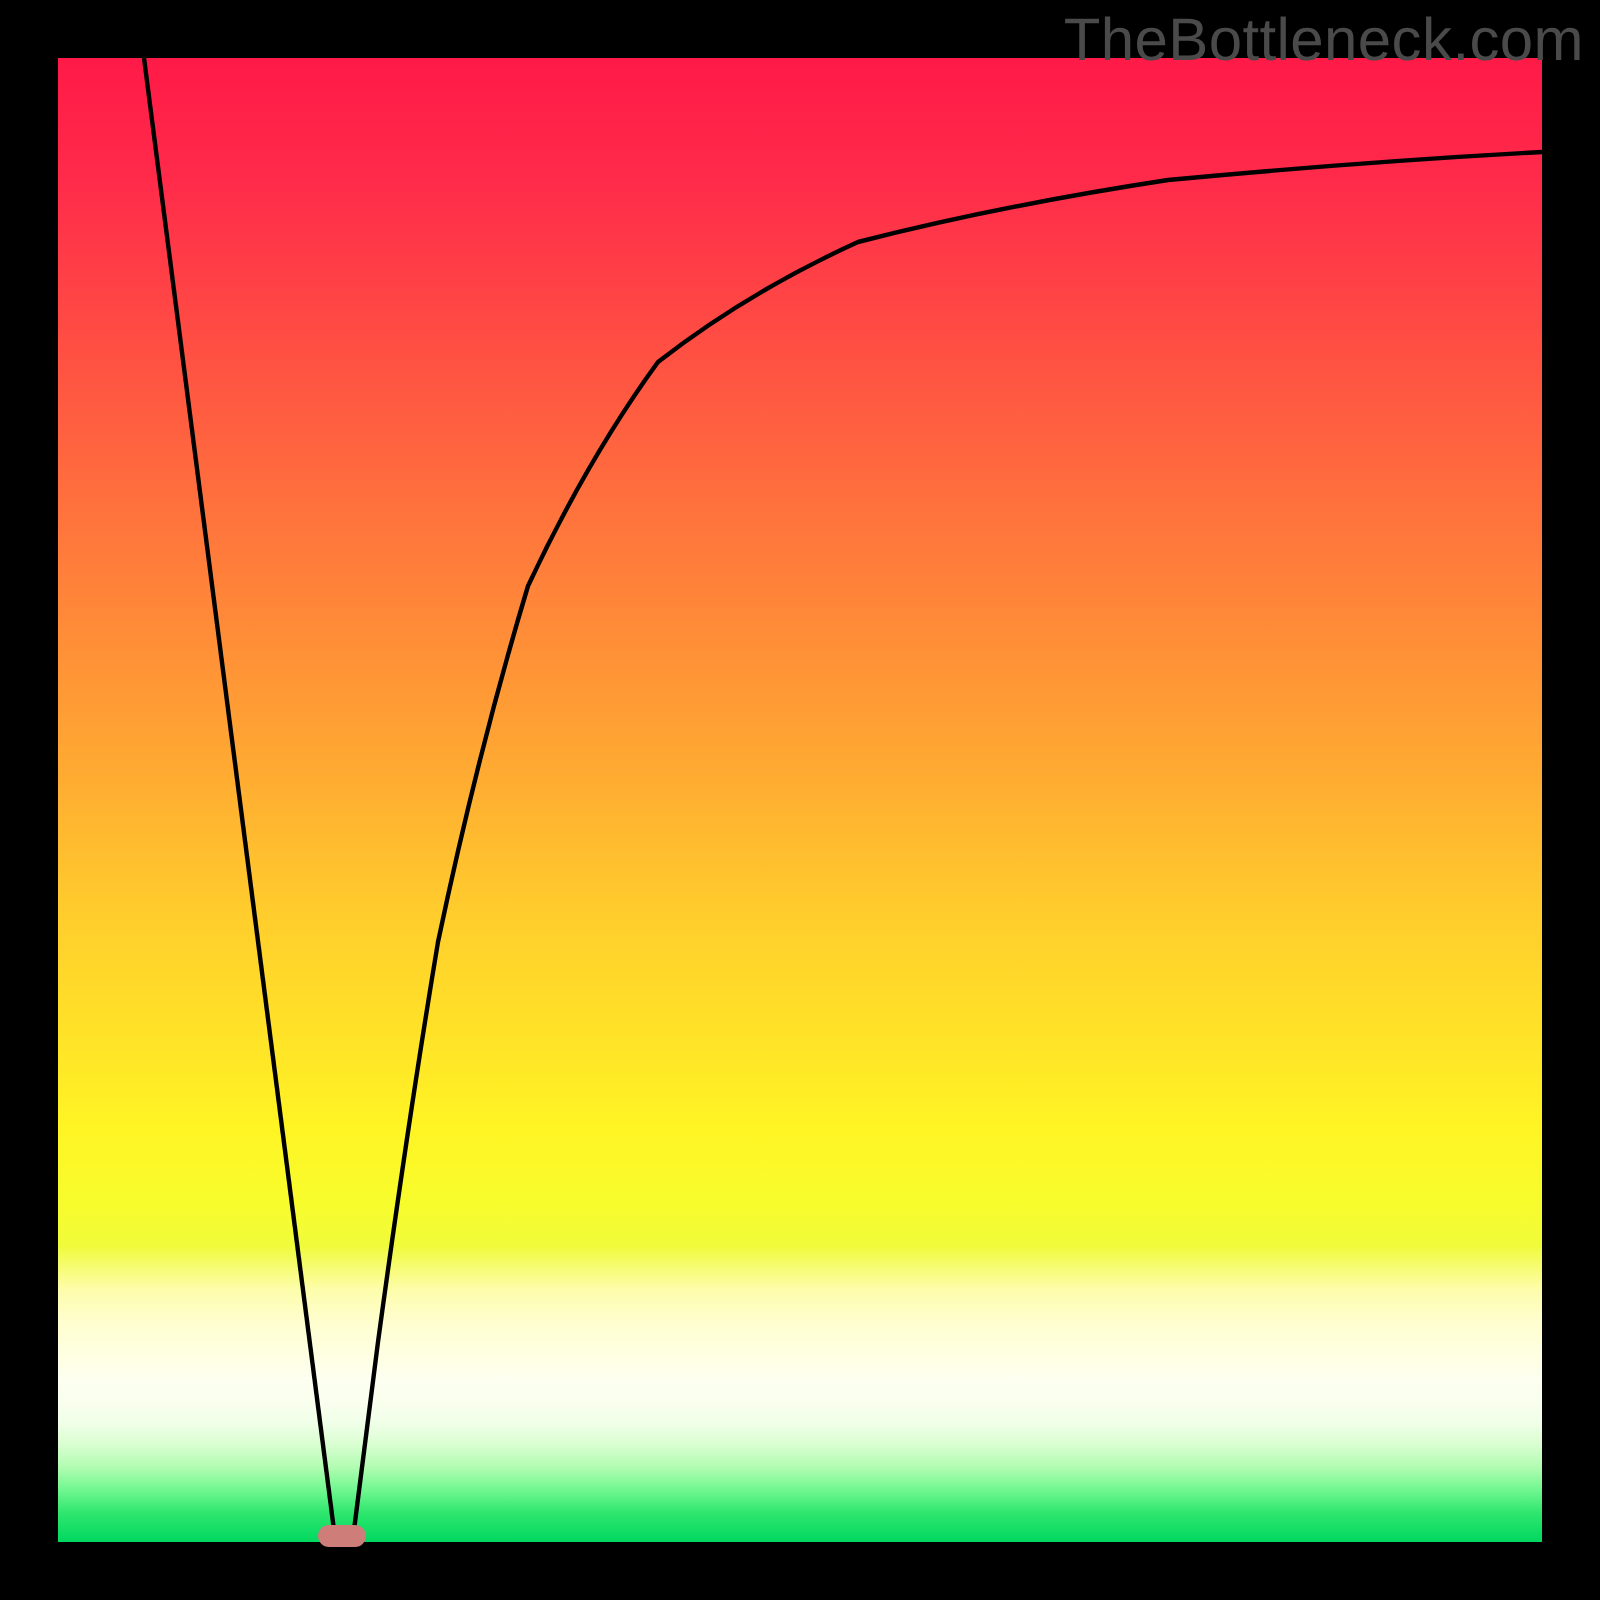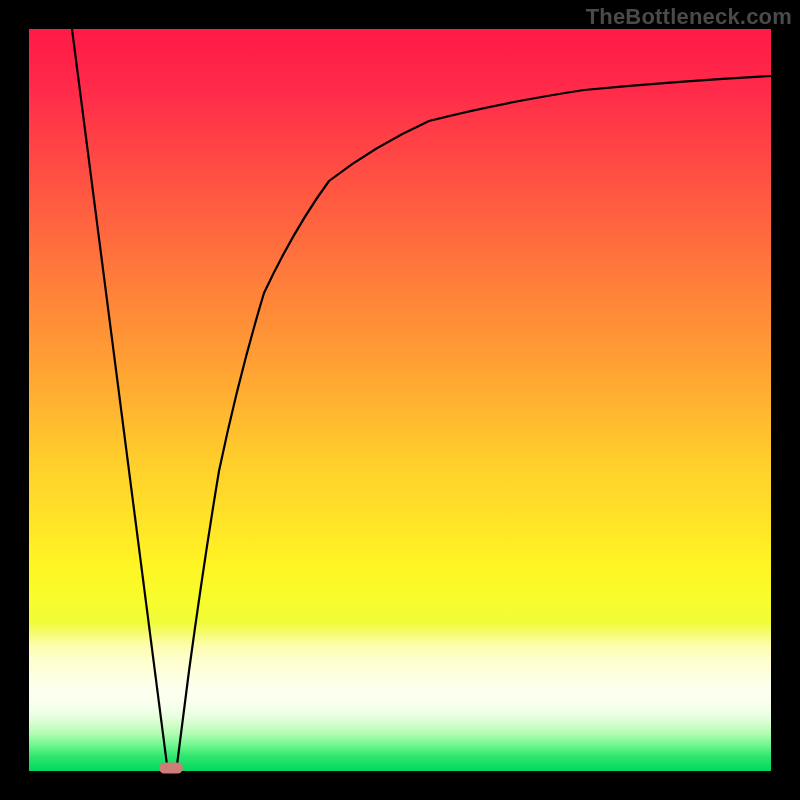--- a/index.html
+++ b/index.html
@@ -40,22 +40,22 @@
       #70f790 96.5%,
       #30e66e 98%,
       #00d860 100%
     );
   }
   .watermark {
     position: absolute;
     top: 4px;
     right: 8px;
     color: #4a4a4a;
-    font-size: 22px;
-    font-weight: 700;
+    font-size: 30px;
+    font-weight: 400;
     letter-spacing: 0.2px;
     z-index: 5;
   }
   svg.curve {
     position: absolute;
     left: 29px;
     top: 29px;
     width: 742px;
     height: 742px;
     z-index: 3;

